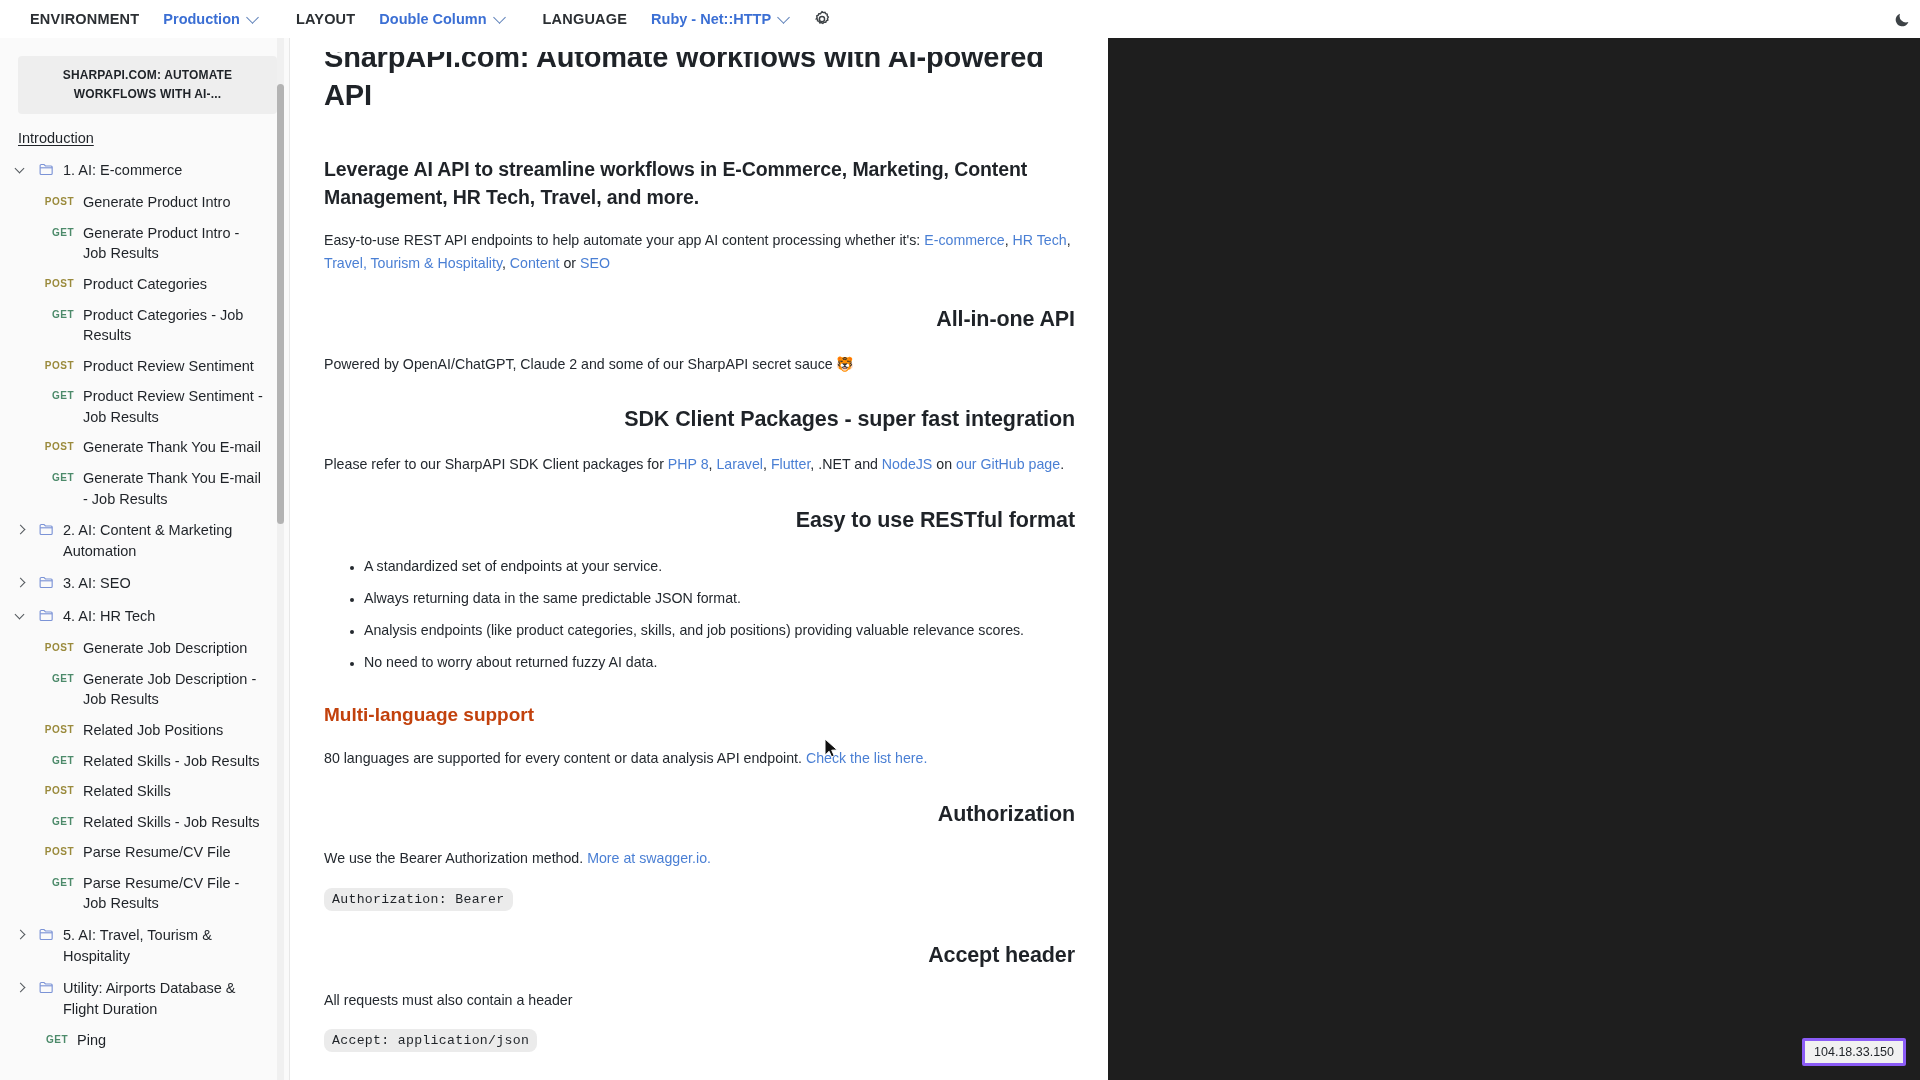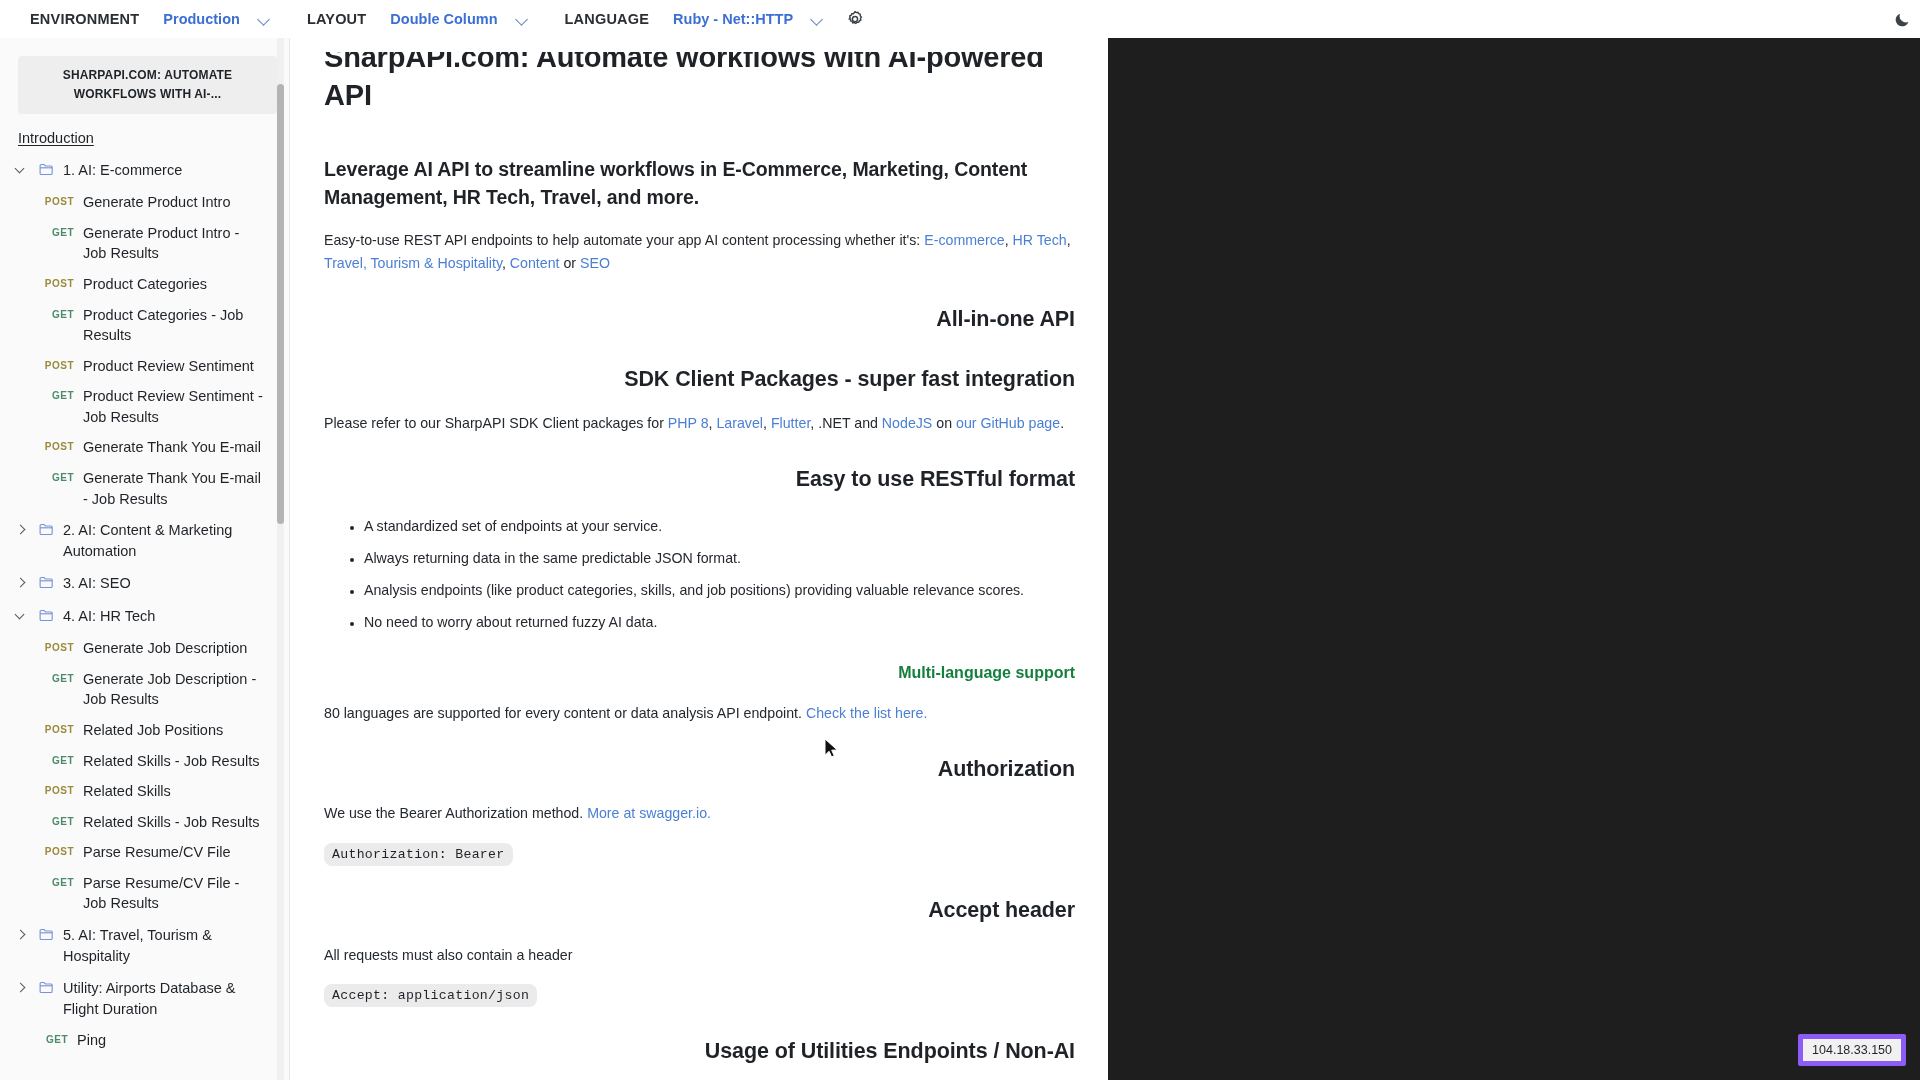--- a/index.html
+++ b/index.html
@@ -17,21 +17,21 @@
     width: 1920px; height: 38px;
     background: #ffffff;
     display: flex; align-items: center;
     padding-left: 18px;
     z-index: 40;
   }
   .tb-label {
     font-size: 14.5px; font-weight: 700; letter-spacing: .2px;
     color: #2b2f33; white-space: nowrap;
   }
-  .tb-group { display: flex; align-items: center; gap: 18px; }
+  .tb-group { display: flex; gap: 7px; }
   .tb-value {
     font-size: 14.5px; font-weight: 700; color: #3b6fd4;
     white-space: nowrap;
   }
   .tb-sep { width: 24px; }
   .tb-sep-lg { width: 36px; }
   .chev {
     width: 13px; height: 13px; display: inline-block; position: relative;
   }
   .chev::before {
@@ -141,22 +141,22 @@
     font-size: 29px; font-weight: 700; line-height: 1.32;
     letter-spacing: -.2px;
     margin-top: -14px;
     color: #1f2328;
   }
   h2.doc-h2 {
     font-size: 21.5px; font-weight: 700; line-height: 1.38;
     margin-top: 30px; color: #1f2328; letter-spacing: -.1px; text-align: right;
   }
   h4.doc-h4 {
-    font-size: 16px; font-weight: 700; line-height: 1.4;
-    margin-top: 28px; color: #15803d; text-align: right;
+    font-size: 19px; font-weight: 700; line-height: 1.4;
+    margin-top: 28px; color: #c2410c;
   }
   .lead {
     font-size: 19.5px; font-weight: 700; line-height: 1.46;
     margin-top: 40px; color: #1f2328; letter-spacing: -.1px;
   }
   p.body {
     font-size: 14.2px; line-height: 1.6; margin-top: 18px; color: #24292f;
   }
   a.lnk { color: #4a7fd4; text-decoration: none; }
   .ul-list { margin-top: 20px; padding-left: 40px; }
@@ -182,21 +182,21 @@
     width: 812px; height: 1042px;
     background: #1e1e1e;
   }
   .ip-badge {
     position: absolute; right: 14px; bottom: 14px;
     background: #f1f1f1;
     color: #1f2328;
     font-size: 12.5px;
     padding: 4px 9px;
     border-radius: 2px;
-    border: 5px solid #8b5cf6;
+    border: 3px solid #8b5cf6;
     font-family: "Liberation Sans", sans-serif;
   }
 
   
   .cursor { position: absolute; left: 824px; top: 738px; z-index: 60; }
 </style>
 </head>
 <body>
 
 <div class="topbar">
@@ -374,20 +374,21 @@
   <div class="doc-inner">
     <h1 class="doc-h1">SharpAPI.com: Automate workflows with AI-powered API</h1>
 
     <div class="lead">Leverage AI API to streamline workflows in E-Commerce, Marketing, Content Management, HR Tech, Travel, and more.</div>
 
     <p class="body">
       <span>Easy-to-use REST API endpoints to help automate your app AI content processing whether it's: </span><a class="lnk" href="#">E-commerce</a>, <a class="lnk" href="#">HR Tech</a>, <a class="lnk" href="#">Travel, Tourism &amp; Hospitality</a>, <a class="lnk" href="#">Content</a><span> or </span><a class="lnk" href="#">SEO</a>
     </p>
 
     <h2 class="doc-h2">All-in-one API</h2>
+    <p class="body">Powered by OpenAI/ChatGPT, Claude 2 and some of our SharpAPI secret sauce 🐯</p>
 
     <h2 class="doc-h2">SDK Client Packages - super fast integration</h2>
     <p class="body">
       <span>Please refer to our SharpAPI SDK Client packages for </span><a class="lnk" href="#">PHP 8</a>, <a class="lnk" href="#">Laravel</a>, <a class="lnk" href="#">Flutter</a>, <span>.NET</span><span> and </span><a class="lnk" href="#">NodeJS</a><span> on </span><a class="lnk" href="#">our GitHub page</a><span>.</span>
     </p>
 
     <h2 class="doc-h2">Easy to use RESTful format</h2>
     <ul class="ul-list" id="rest-bullets">
         <li>A standardized set of endpoints at your service.</li>
         <li>Always returning data in the same predictable JSON format.</li>

